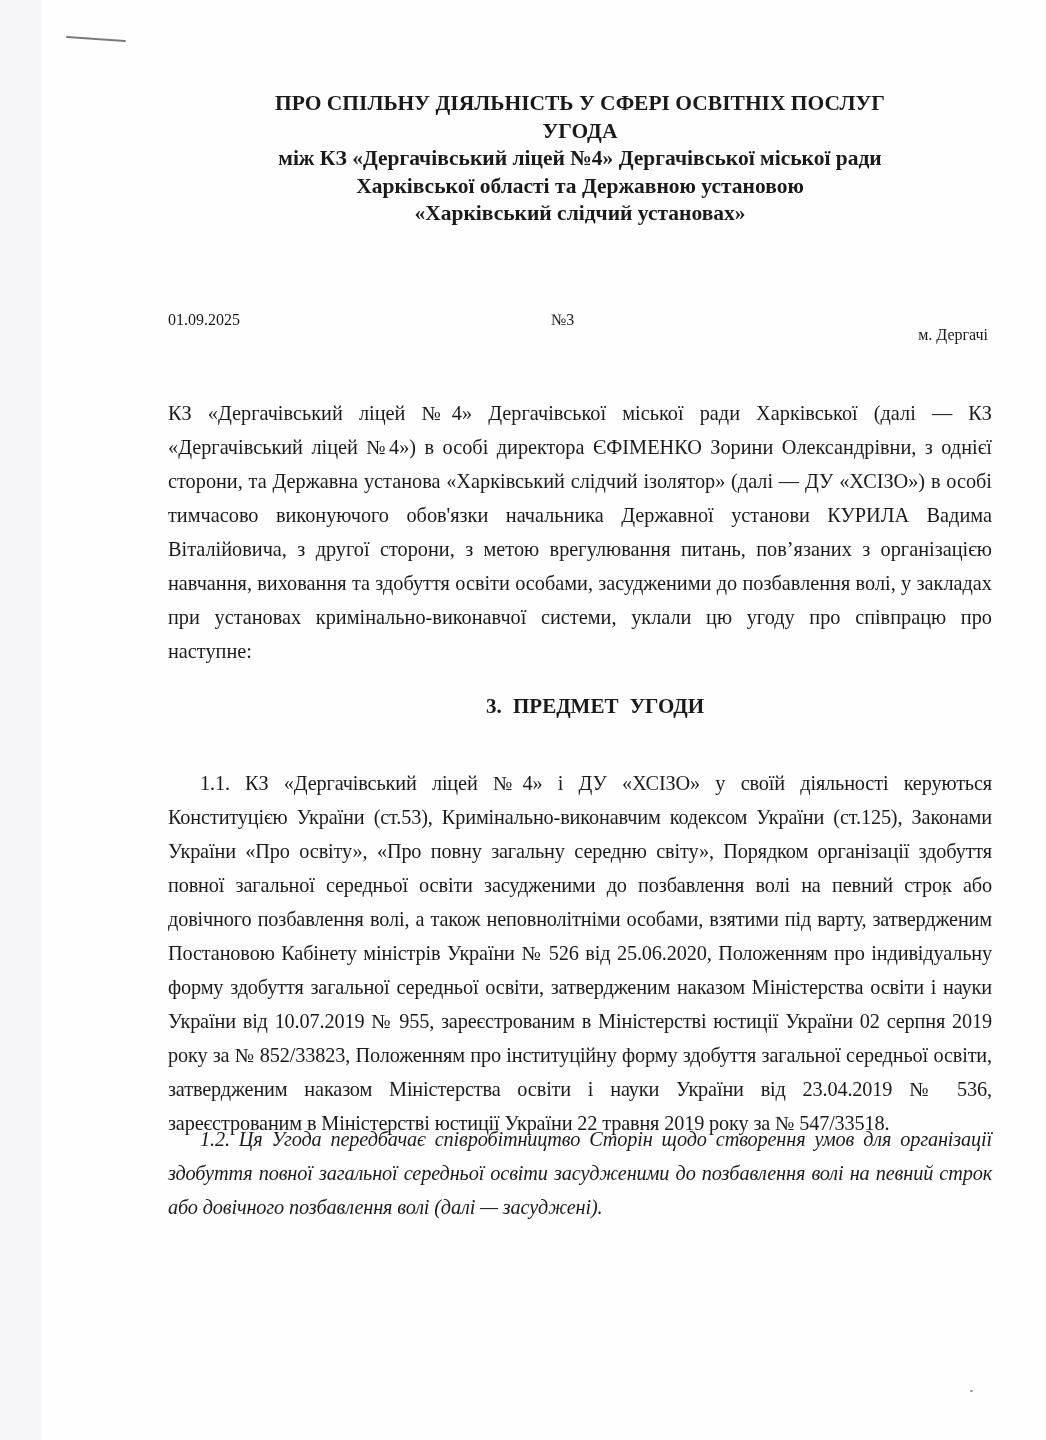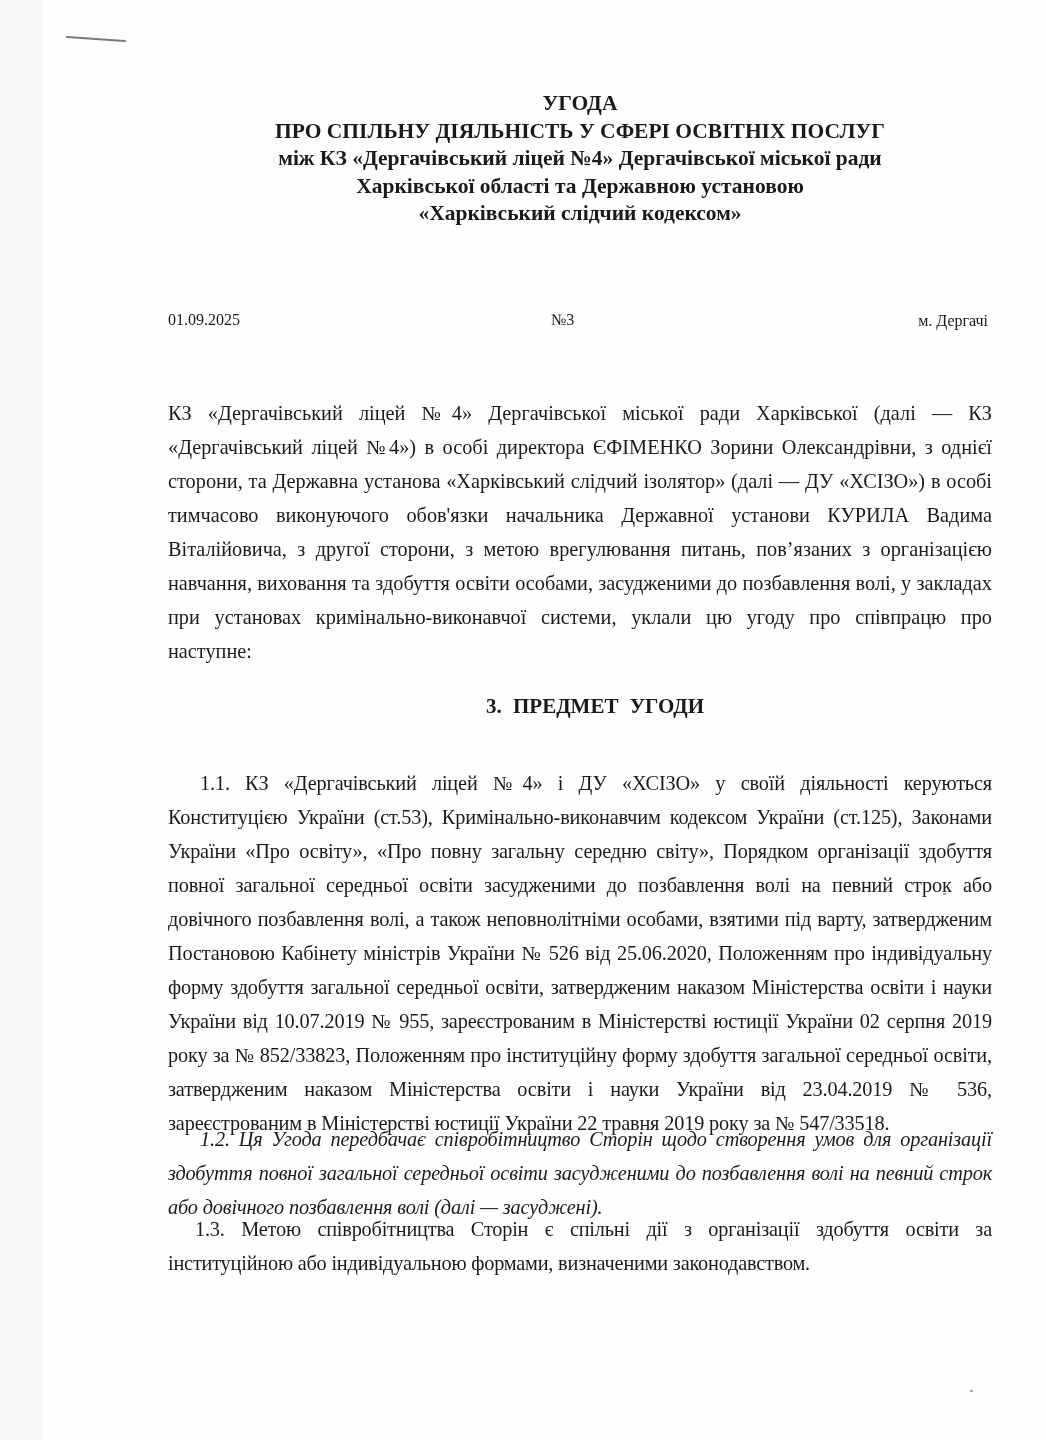--- a/index.html
+++ b/index.html
@@ -8,55 +8,54 @@
     .page { position: absolute; left: 0; top: 0; width: 1046px; height: 1440px; background: #fefefe; }
     .left-edge { position: absolute; left: 0; top: 0; width: 42px; height: 1440px; background: #f6f6f8; }
     .pen-mark { position: absolute; left: 66px; top: 36px; width: 60px; height: 2px; background: #7a7a7a;
       transform: rotate(4deg); transform-origin: left center; border-radius: 1px; }
     .title-block { position: absolute; left: 200px; top: 90px; width: 760px; text-align: center;
       font-weight: bold; font-size: 21.5px; line-height: 27.5px; }
     .title-block div { white-space: nowrap; }
     .meta-row { position: absolute; top: 311px; left: 168px; width: 820px; height: 30px; font-size: 16px; }
     .meta-date { position: absolute; left: 0; top: 0; }
     .meta-num { position: absolute; left: 383px; top: 0; }
-    .meta-city { position: absolute; right: 0; top: 1px; }
+    .meta-city { position: absolute; right: 0; top: 15px; }
     .para { position: absolute; left: 168px; width: 824px; font-size: 20.3px; line-height: 34px;
       text-align: justify; }
     .intro { top: 396px; }
     .section-h { position: absolute; left: 200px; width: 790px; top: 694px; text-align: center;
       font-weight: bold; font-size: 21px; word-spacing: 6px; }
     .p11 { top: 747px; text-indent: 32px; letter-spacing: -0.15px; margin-top: 19px; }
     .p12 { top: 1122px; text-indent: 32px; letter-spacing: -0.15px; font-style: italic; }
     .p13 { top: 1212px; text-indent: 27px; letter-spacing: -0.2px; }
     .speck { position: absolute; width: 3px; height: 2px; background: #9a9a9a; border-radius: 1px; }
   </style>
 </head>
 <body>
 
 <div class="page">
   <div class="left-edge"></div>
   <div class="pen-mark"></div>
 
   <div class="title-block">
+    <div>ПРО  СПІЛЬНУ ДІЯЛЬНІСТЬ У СФЕРІ ОСВІТНІХ ПОСЛУГ</div>
     <div>УГОДА</div>
-    <div>ПРО  СПІЛЬНУ ДІЯЛЬНІСТЬ У СФЕРІ ОСВІТНІХ ПОСЛУГ</div>
     <div>між КЗ «Дергачівський ліцей №4» Дергачівської міської ради</div>
     <div>Харківської області та Державною установою</div>
-    <div>«Харківський слідчий кодексом»</div>
+    <div>«Харківський слідчий установах»</div>
   </div>
 
   <div class="meta-row">
     <span class="meta-date">01.09.2025</span>
     <span class="meta-num">№3</span>
     <span class="meta-city">м. Дергачі</span>
   </div>
 
   <div class="para intro">КЗ «Дергачівський ліцей №4» Дергачівської міської ради Харківської (далі — КЗ «Дергачівський ліцей №4») в особі директора ЄФІМЕНКО Зорини Олександрівни, з однієї сторони, та Державна установа «Харківський слідчий ізолятор» (далі — ДУ «ХСІЗО») в особі тимчасово виконуючого обов'язки начальника Державної установи  КУРИЛА Вадима Віталійовича, з другої сторони, з метою врегулювання питань, пов’язаних з організацією навчання, виховання та здобуття освіти особами, засудженими до позбавлення волі, у закладах при установах кримінально-виконавчої системи, уклали цю угоду про співпрацю про наступне:</div>
 
   <div class="section-h">3.  ПРЕДМЕТ   УГОДИ</div>
 
   <div class="para p11">1.1. КЗ «Дергачівський ліцей №4» і ДУ «ХСІЗО» у своїй діяльності керуються Конституцією України (ст.53), Кримінально-виконавчим кодексом України (ст.125), Законами України  «Про освіту», «Про повну загальну середню світу», Порядком організації здобуття повної загальної середньої освіти засудженими до позбавлення волі на певний строк або довічного позбавлення волі, а також неповнолітніми особами, взятими під варту, затвердженим Постановою Кабінету міністрів України № 526 від 25.06.2020, Положенням про індивідуальну  форму здобуття загальної середньої освіти, затвердженим наказом Міністерства освіти і науки України від 10.07.2019 № 955, зареєстрованим в Міністерстві юстиції України 02 серпня 2019 року за № 852/33823, Положенням про інституційну форму здобуття загальної середньої освіти, затвердженим наказом Міністерства освіти і науки України від 23.04.2019 № 536, зареєстрованим в Міністерстві юстиції України 22 травня 2019 року за  № 547/33518.</div>
   <div class="para p12">1.2.  Ця  Угода передбачає співробітництво Сторін щодо створення умов для організації здобуття повної загальної середньої освіти засудженими до позбавлення волі  на певний строк або довічного позбавлення волі (далі — засуджені).</div>
-  <div class="para p13">1.3. Метою співробітництва Сторін є спільні дії з організації  здобуття освіти за інституційною або індивідуальною формами, визначеними законодавством.</div>
 
   <div class="speck" style="left:970px; top:1390px;"></div>
   <div class="speck" style="left:943px; top:893px;"></div>
 </div>
 
 </body></html>

